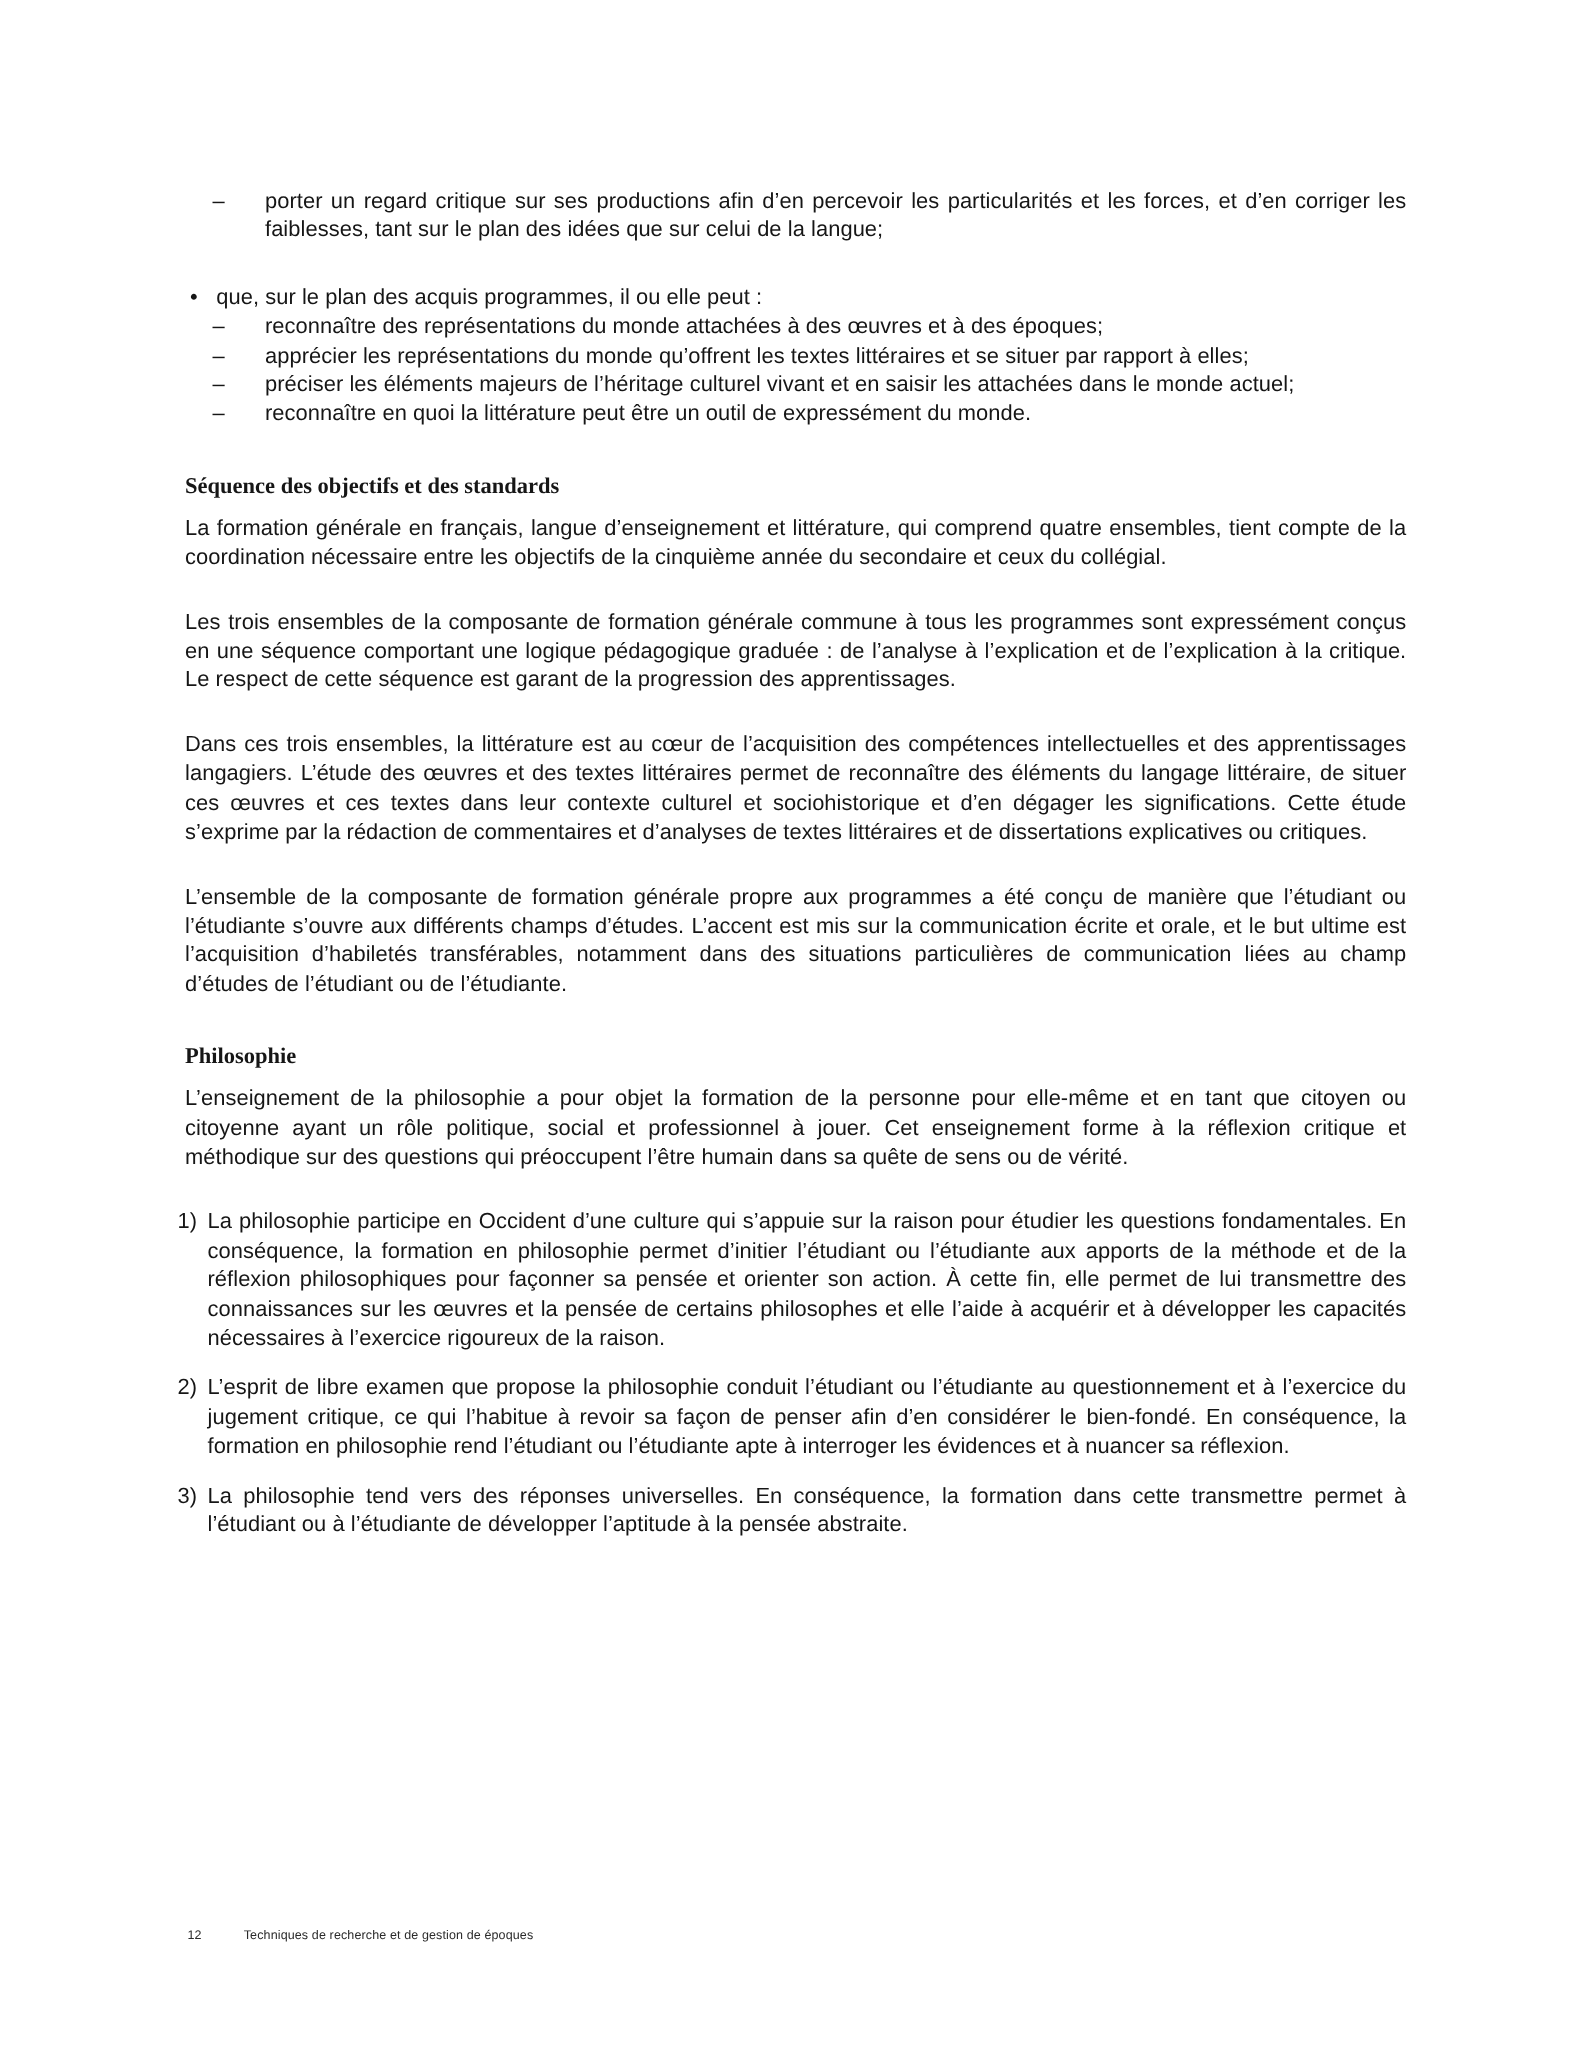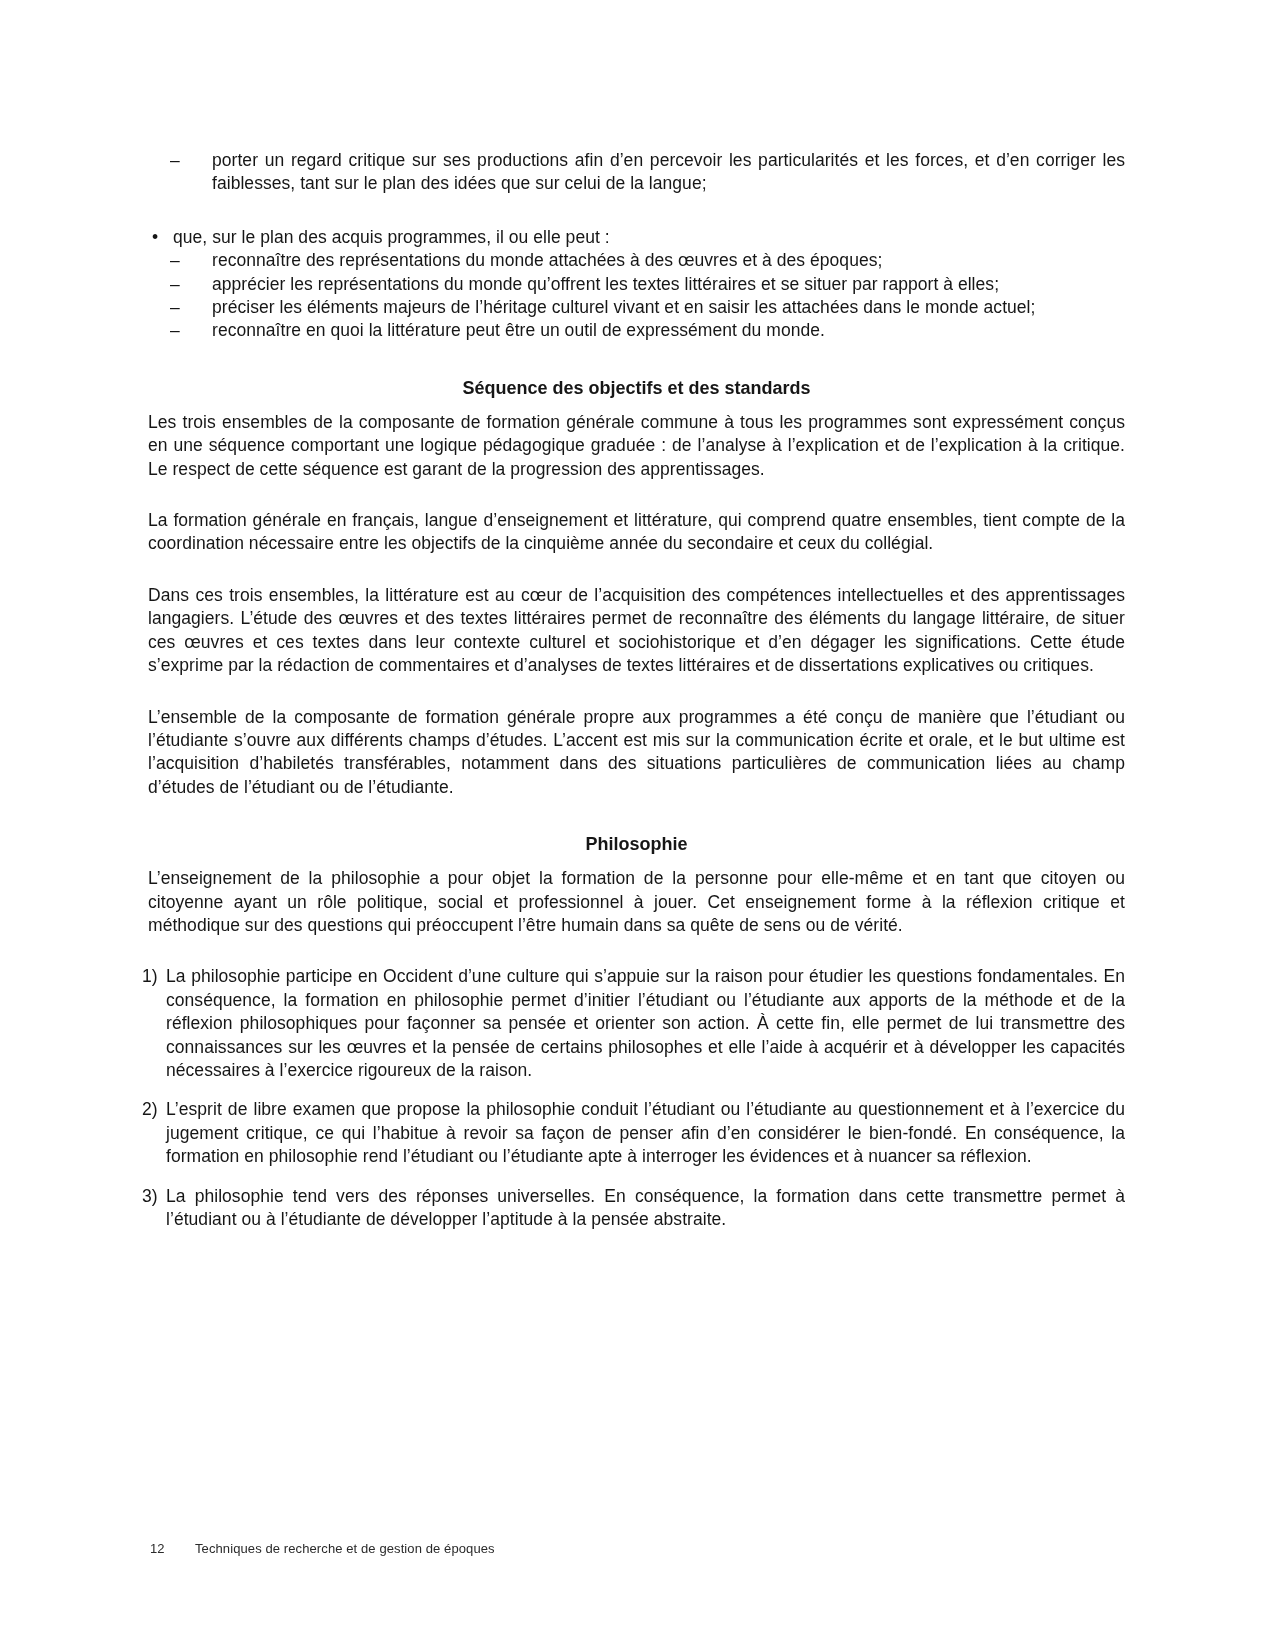--- a/index.html
+++ b/index.html
@@ -46,42 +46,43 @@
   
   .bullet-item { margin-left: 4px; }
   .marker-bullet { flex: 0 0 21px; }
   
   .carryover { margin-bottom: 30px; }
   
   h2 {
     font-size: 18px;
     font-weight: bold;
     margin: 33px 0 11px 0;
-    text-align: center;
+    text-align: left;
     line-height: 24px;
     letter-spacing: 0;
+    font-family: Liberation Serif, serif;
   }
   
   p.body-par {
     margin: 0 0 28px 0;
   }
   
   .num-item {
     margin-left: -6px;
     margin-bottom: 16px;
   }
   .marker-num { flex: 0 0 24px; }
   
   .footer {
     position: absolute;
     left: 150px;
     top: 1542px;
     display: flex;
     align-items: baseline;
-    font-size: 13px;
+    font-size: 10px;
     line-height: 14px;
     color: #2a2a2a;
     letter-spacing: 0.1px;
   }
   .footer .page-num {
     flex: 0 0 45px;
   }
 </style>
 </head>
 <body>
@@ -114,22 +115,22 @@
         <span class="marker marker-dash">–</span>
         <div class="li-text">préciser les éléments majeurs de l’héritage culturel vivant et en saisir les attachées dans le monde actuel;</div>
       </div>
       <div class="li">
         <span class="marker marker-dash">–</span>
         <div class="li-text">reconnaître en quoi la littérature peut être un outil de expressément du monde.</div>
       </div>
     </div>
 
     <h2>Séquence des objectifs et des standards</h2>
+    <p class="body-par">La formation générale en français, langue d’enseignement et littérature, qui comprend quatre ensembles, tient compte de la coordination nécessaire entre les objectifs de la cinquième année du secondaire et ceux du collégial.</p>
     <p class="body-par">Les trois ensembles de la composante de formation générale commune à tous les programmes sont expressément conçus en une séquence comportant une logique pédagogique graduée : de l’analyse à l’explication et de l’explication à la critique. Le respect de cette séquence est garant de la progression des apprentissages.</p>
-    <p class="body-par">La formation générale en français, langue d’enseignement et littérature, qui comprend quatre ensembles, tient compte de la coordination nécessaire entre les objectifs de la cinquième année du secondaire et ceux du collégial.</p>
     <p class="body-par">Dans ces trois ensembles, la littérature est au cœur de l’acquisition des compétences intellectuelles et des apprentissages langagiers. L’étude des œuvres et des textes littéraires permet de reconnaître des éléments du langage littéraire, de situer ces œuvres et ces textes dans leur contexte culturel et sociohistorique et d’en dégager les significations. Cette étude s’exprime par la rédaction de commentaires et d’analyses de textes littéraires et de dissertations explicatives ou critiques.</p>
     <p class="body-par">L’ensemble de la composante de formation générale propre aux programmes a été conçu de manière que l’étudiant ou l’étudiante s’ouvre aux différents champs d’études. L’accent est mis sur la communication écrite et orale, et le but ultime est l’acquisition d’habiletés transférables, notamment dans des situations particulières de communication liées au champ d’études de l’étudiant ou de l’étudiante.</p>
 
     <h2>Philosophie</h2>
     <p class="body-par">L’enseignement de la philosophie a pour objet la formation de la personne pour elle-même et en tant que citoyen ou citoyenne ayant un rôle politique, social et professionnel à jouer. Cet enseignement forme à la réflexion critique et méthodique sur des questions qui préoccupent l’être humain dans sa quête de sens ou de vérité.</p>
 
     <div class="li num-item">
       <span class="marker marker-num">1)</span>
       <div class="li-text">La philosophie participe en Occident d’une culture qui s’appuie sur la raison pour étudier les questions fondamentales. En conséquence, la formation en philosophie permet d’initier l’étudiant ou l’étudiante aux apports de la méthode et de la réflexion philosophiques pour façonner sa pensée et orienter son action. À cette fin, elle permet de lui transmettre des connaissances sur les œuvres et la pensée de certains philosophes et elle l’aide à acquérir et à développer les capacités nécessaires à l’exercice rigoureux de la raison.</div>
     </div>

